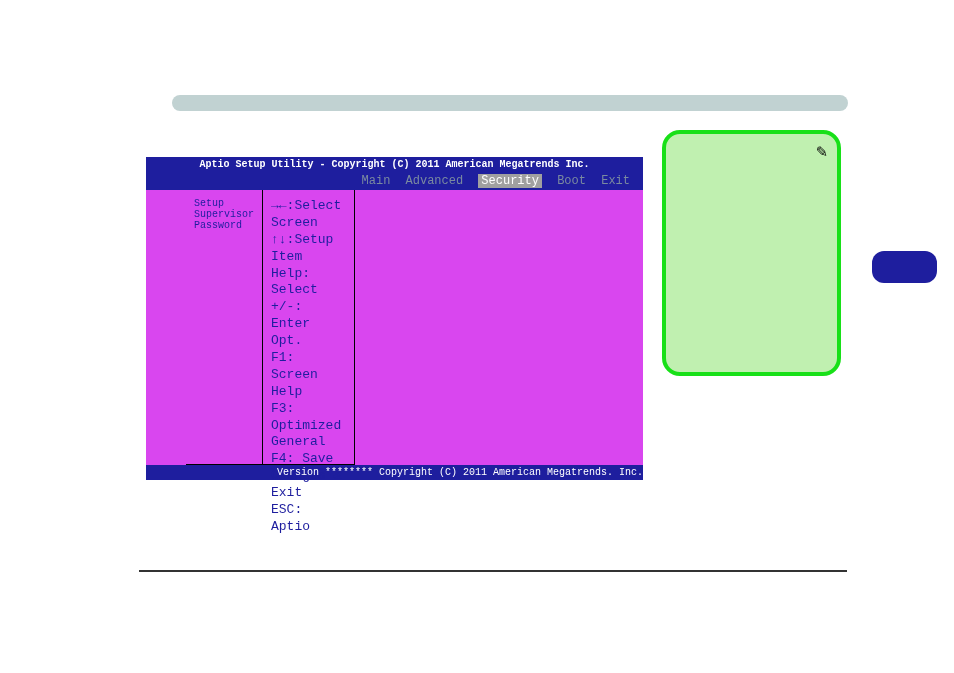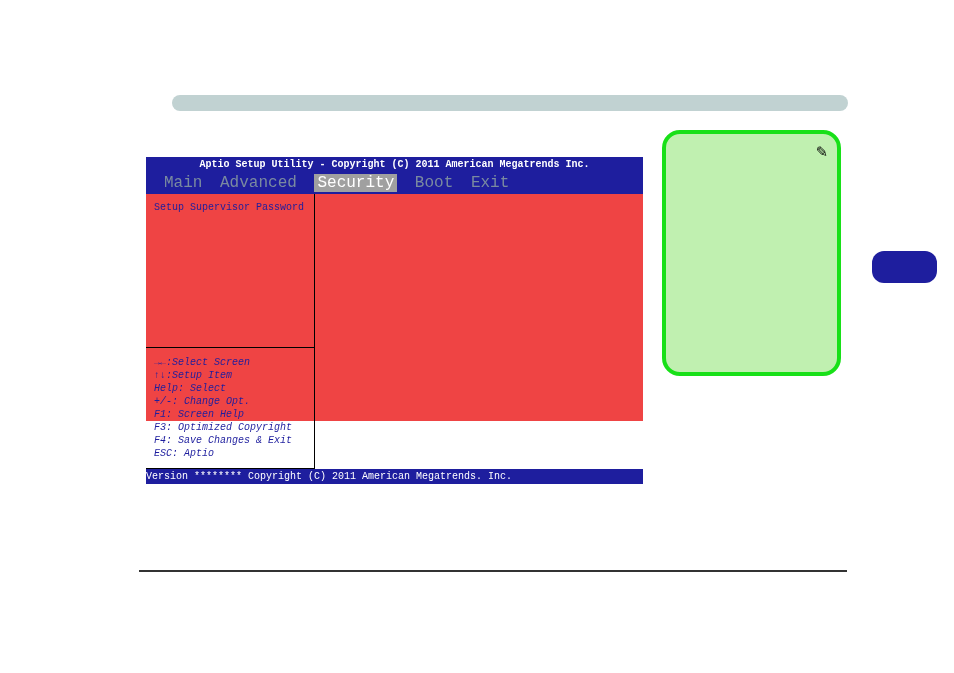--- a/index.html
+++ b/index.html
@@ -17,35 +17,36 @@
     width: 676px;
     height: 16px;
     background: #c1d2d2;
     border-radius: 8px;
   }
   .bios-window {
     position: absolute;
     left: 146px;
     top: 157px;
     width: 497px;
-    height: 264px;
-    background: #ef4444;
+    height: 308px;
+    background: #d946ef;
   }
   .bios-title-bar {
     background: #1e1e9e;
     color: #ffffff;
     text-align: center;
     font-size: 10px;
     padding: 2px 0;
     font-weight: bold;
   }
   .bios-menu-bar {
     background: #1e1e9e;
-    padding: 2px 18px;
-    font-size: 16px;
+    padding: 2px 5px;
+    font-size: 12px;
+    text-align: right;
   }
   .menu-item {
     color: #7a8aa0;
     margin-right: 8px;
     display: inline-block;
   }
   .menu-item.active {
     background: #a0a0a0;
     color: #ffffff;
     padding: 0 3px;
@@ -58,45 +59,45 @@
     width: 66%;
     border: 1px solid #000;
     border-top: none;
     padding: 15px 10px;
     font-size: 10px;
     color: #1e1e9e;
   }
   .bios-right {
     width: 34%;
     display: flex;
-    flex-direction: column;
+    flex-direction: row;
+    margin-left: 40px;
   }
   .bios-help {
     border: 1px solid #000;
     border-top: none;
     border-left: none;
     flex: 1;
     padding: 8px;
     font-size: 10px;
     color: #1e1e9e;
   }
   .bios-keys {
     border: 1px solid #000;
     border-top: none;
     border-left: none;
     padding: 8px;
-    font-size: 10px;
+    font-size: 13px;
     color: #1e1e9e;
     line-height: 1.3;
-    font-style: italic;
   }
   .bios-footer {
     background: #1e1e9e;
     color: #ffffff;
-    text-align: left;
+    text-align: right;
     font-size: 10px;
     padding: 2px 0;
   }
   .setting-row {
     display: flex;
     margin-bottom: 1px;
   }
   .setting-label {
     width: 170px;
     color: #808080;
@@ -158,23 +159,23 @@
     <span class="menu-item">Boot</span>
     <span class="menu-item">Exit</span>
   </div>
   <div class="bios-body">
     <div class="bios-right">
       <div class="bios-help">Setup Supervisor Password</div>
       <div class="bios-keys">
         <div>→←:Select Screen</div>
         <div>↑↓:Setup Item</div>
         <div>Help: Select</div>
-        <div>+/-: Change Opt.</div>
+        <div>+/-: Enter Opt.</div>
         <div>F1: Screen Help</div>
-        <div>F3: Optimized Copyright</div>
+        <div>F3: Optimized General</div>
         <div>F4: Save Changes &amp; Exit</div>
         <div>ESC: Aptio</div>
       </div>
     </div>
   </div>
   <div class="bios-footer">Version ******** Copyright (C) 2011 American Megatrends. Inc.</div>
 </div>
 
 <div class="note-box">
   <span class="pencil-icon">✎</span>

